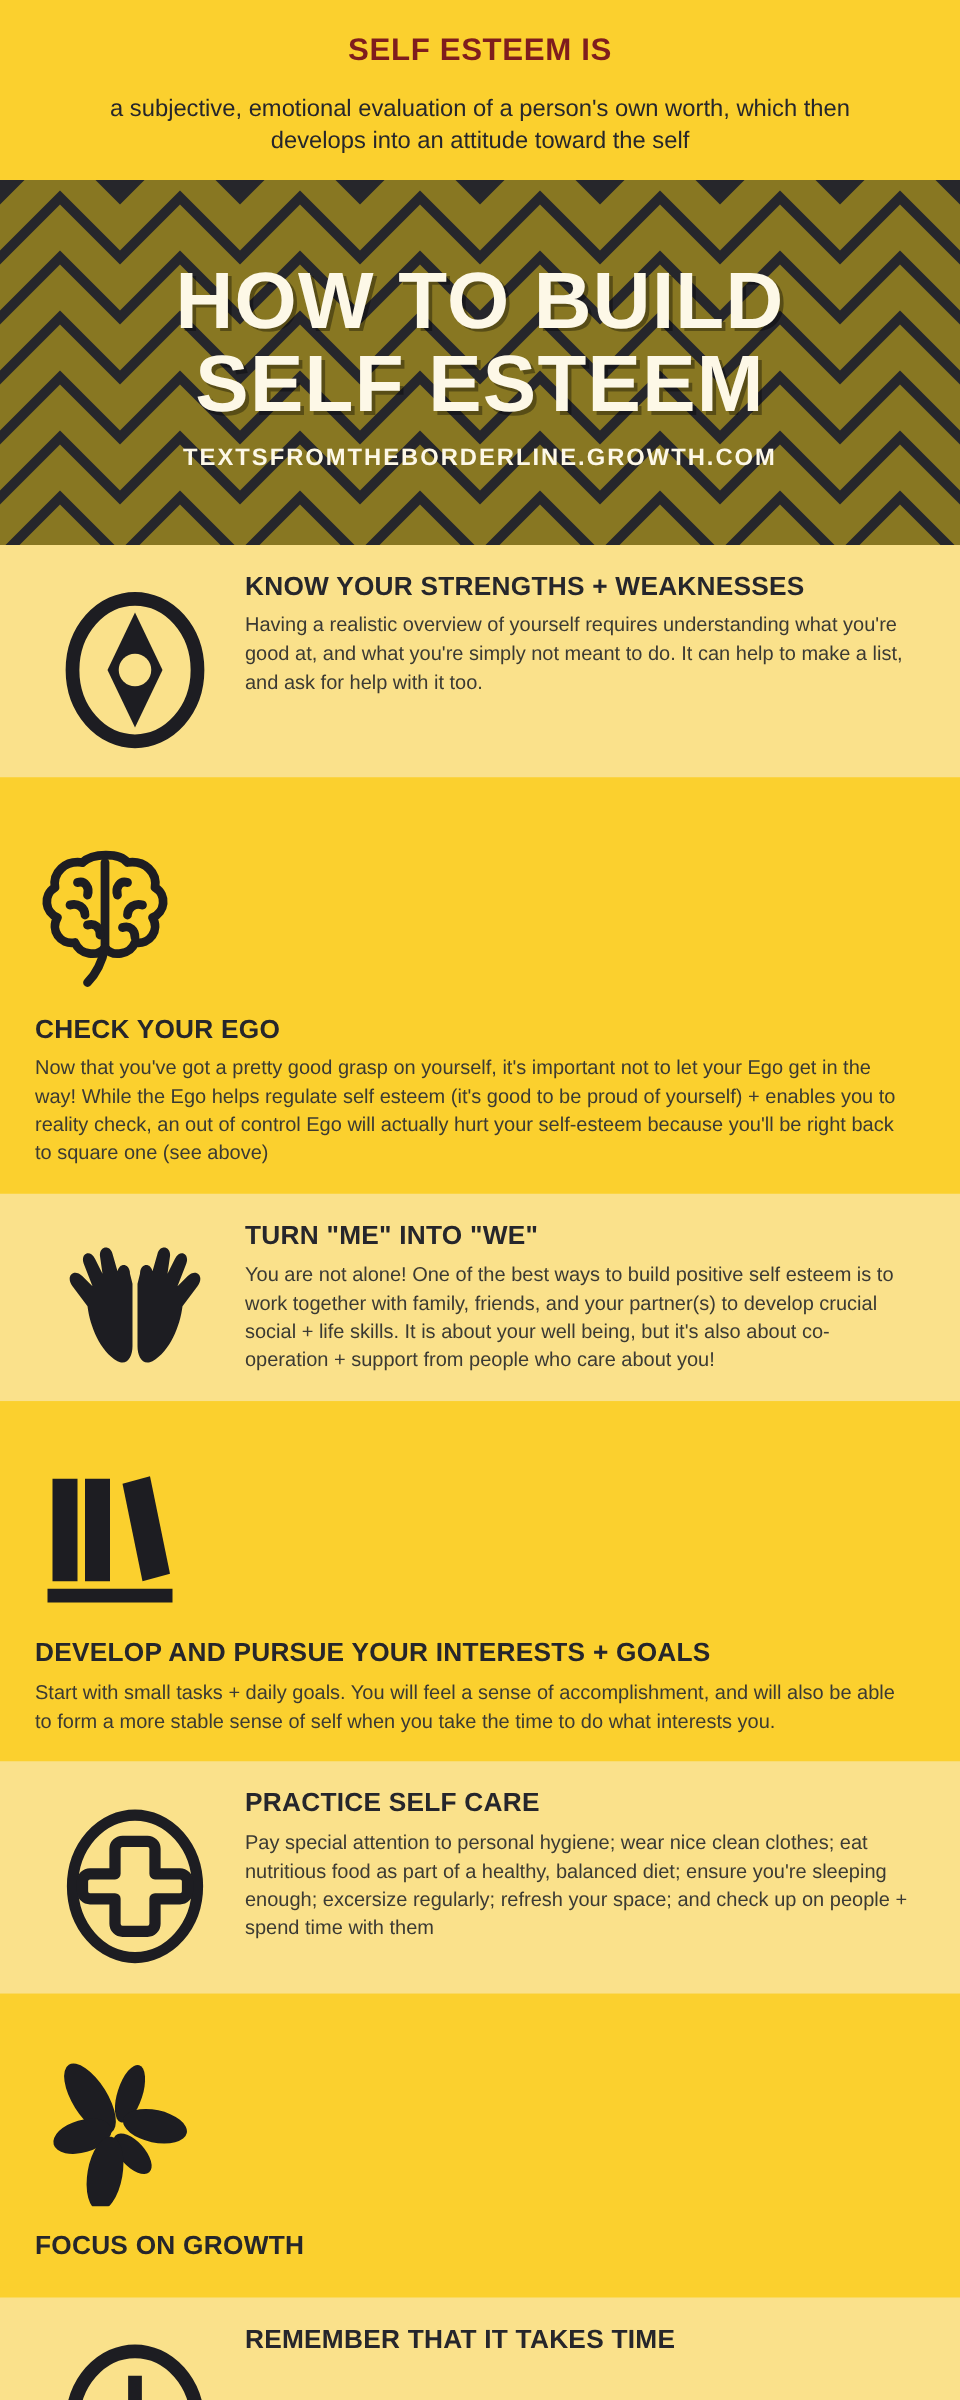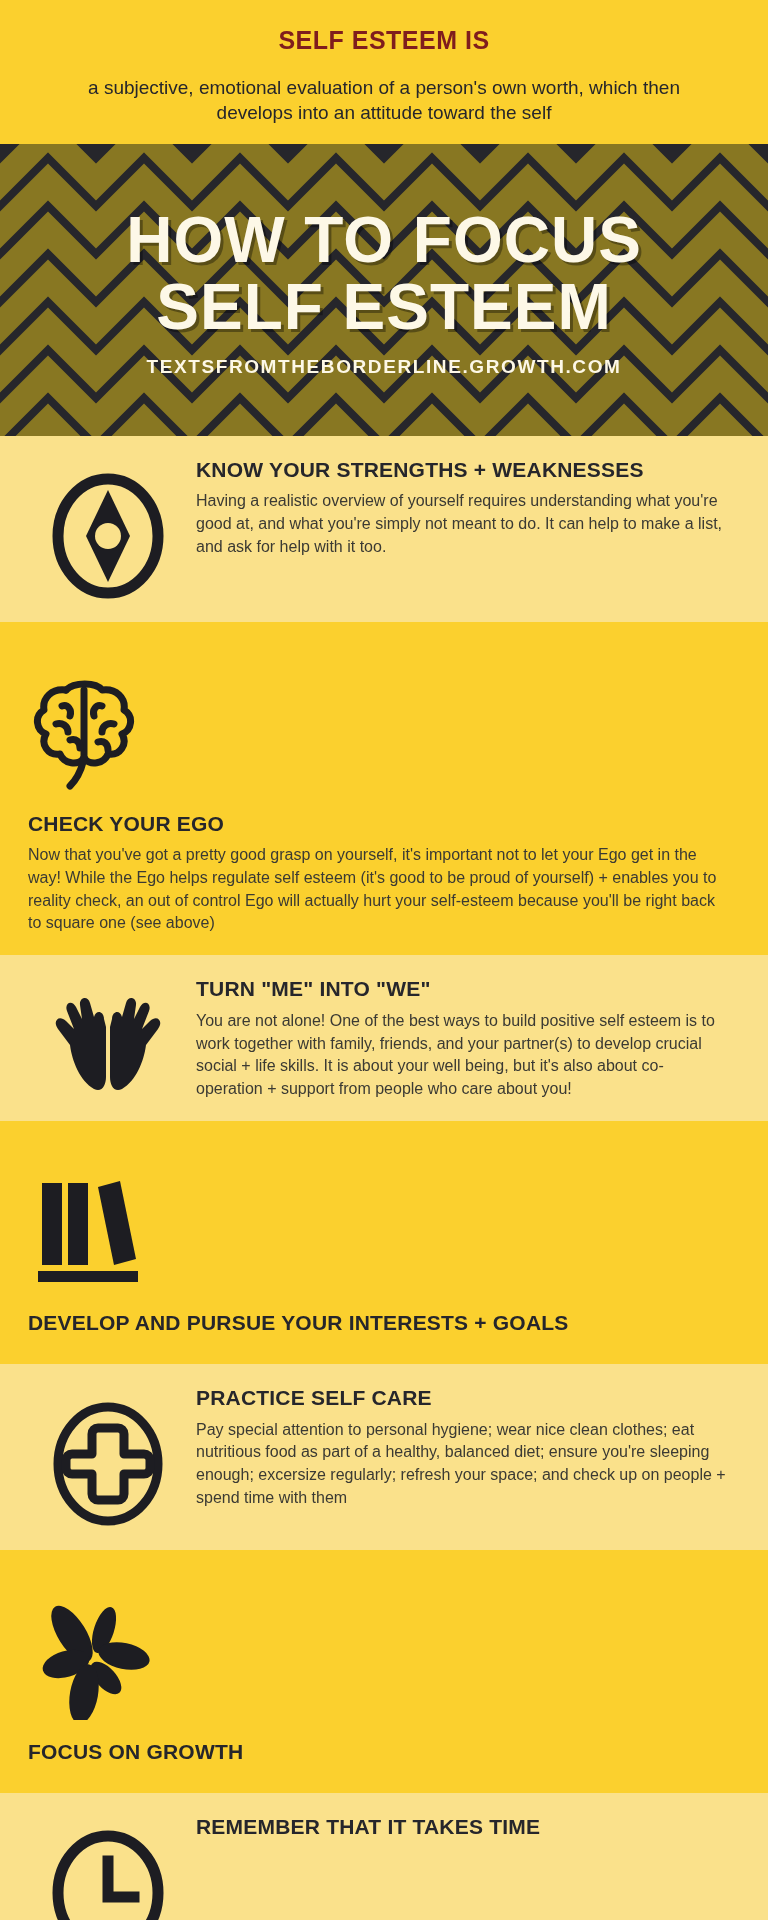--- a/index.html
+++ b/index.html
@@ -136,21 +136,21 @@
         <polyline points="-48,-10 0,38 48,-10 96,38 144,-10 192,38 240,-10 288,38 336,-10 384,38 432,-10 480,38 528,-10 576,38 624,-10 672,38 720,-10 768,38 816,-10"></polyline>
         <polyline points="-48,38 0,86 48,38 96,86 144,38 192,86 240,38 288,86 336,38 384,86 432,38 480,86 528,38 576,86 624,38 672,86 720,38 768,86 816,38"></polyline>
         <polyline points="-48,86 0,134 48,86 96,134 144,86 192,134 240,86 288,134 336,86 384,134 432,86 480,134 528,86 576,134 624,86 672,134 720,86 768,134 816,86"></polyline>
         <polyline points="-48,134 0,182 48,134 96,182 144,134 192,182 240,134 288,182 336,134 384,182 432,134 480,182 528,134 576,182 624,134 672,182 720,134 768,182 816,134"></polyline>
         <polyline points="-48,182 0,230 48,182 96,230 144,182 192,230 240,182 288,230 336,182 384,230 432,182 480,230 528,182 576,230 624,182 672,230 720,182 768,230 816,182"></polyline>
         <polyline points="-48,230 0,278 48,230 96,278 144,230 192,278 240,230 288,278 336,230 384,278 432,230 480,278 528,230 576,278 624,230 672,278 720,230 768,278 816,230"></polyline>
         <polyline points="-48,278 0,326 48,278 96,326 144,278 192,326 240,278 288,326 336,278 384,326 432,278 480,326 528,278 576,326 624,278 672,326 720,278 768,326 816,278"></polyline>
       </g>
     </svg>
     <div class="hero-inner">
-      <div class="hero-line">HOW TO FOCUS</div>
+      <div class="hero-line">HOW TO BUILD</div>
       <div class="hero-line second">SELF ESTEEM</div>
       <div class="hero-url">TEXTSFROMTHEBORDERLINE.GROWTH.COM</div>
     </div>
   </section>
 
   <section class="tip light">
     <div class="tip-icon">
       <svg width="120" height="132" viewBox="0 0 120 132" aria-hidden="true">
         <ellipse cx="60" cy="66" rx="50" ry="57" fill="none" stroke="#1d1d22" stroke-width="11"></ellipse>
         <path d="M60 20 L82 66 L60 112 L38 66 Z" fill="#1d1d22"></path>
@@ -207,20 +207,21 @@
         <g fill="#1d1d22">
           <rect x="14" y="16" width="20" height="82"></rect>
           <rect x="40" y="16" width="20" height="82"></rect>
           <path d="M70 20 L92 14 L108 92 L86 98 Z"></path>
           <rect x="10" y="104" width="100" height="11"></rect>
         </g>
       </svg>
     </div>
     <div class="tip-body">
       <div class="tip-title">DEVELOP AND PURSUE YOUR INTERESTS + GOALS</div>
+      <div class="tip-text">Start with small tasks + daily goals. You will feel a sense of accomplishment, and will also be able to form a more stable sense of self when you take the time to do what interests you.</div>
     </div>
   </section>
 
   <section class="tip light">
     <div class="tip-icon">
       <svg width="120" height="132" viewBox="0 0 120 132" aria-hidden="true">
         <ellipse cx="60" cy="66" rx="50" ry="57" fill="none" stroke="#1d1d22" stroke-width="9"></ellipse>
         <path d="M50 30 h20 a6 6 0 0 1 6 6 v20 h20 a6 6 0 0 1 6 6 v8 a6 6 0 0 1 -6 6 h-20 v20 a6 6 0 0 1 -6 6 h-20 a6 6 0 0 1 -6 -6 v-20 h-20 a6 6 0 0 1 -6 -6 v-8 a6 6 0 0 1 6 -6 h20 v-20 a6 6 0 0 1 6 -6 z" fill="none" stroke="#1d1d22" stroke-width="9" stroke-linejoin="round"></path>
       </svg>
     </div>

